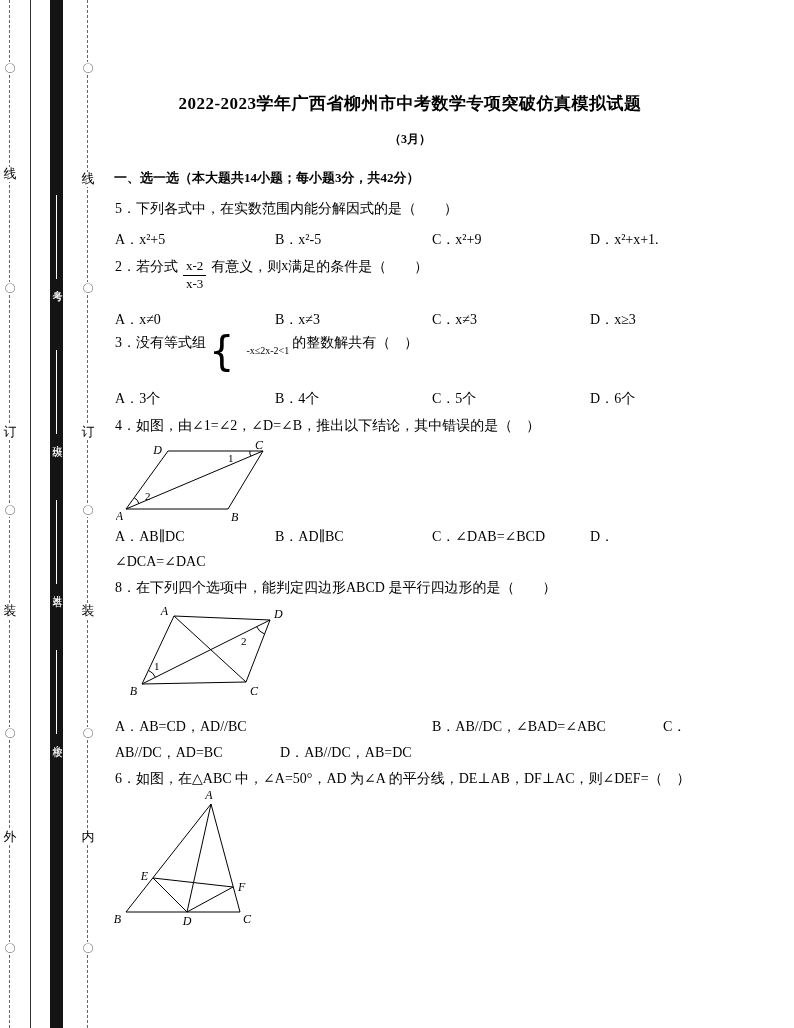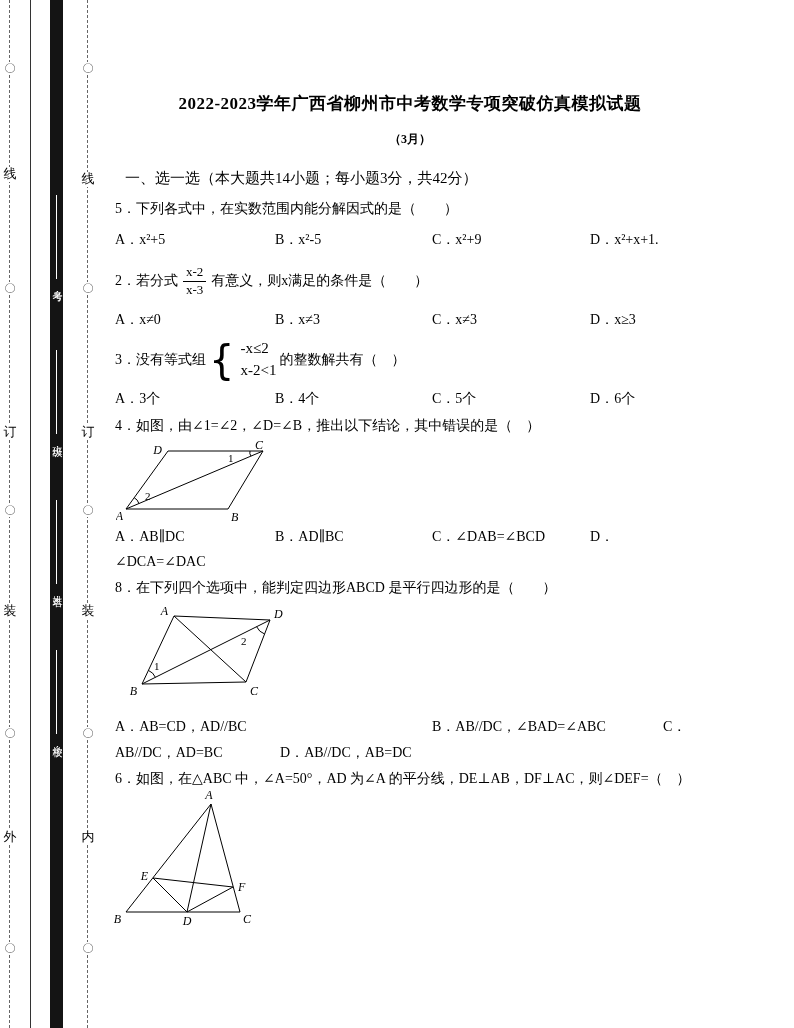--- a/index.html
+++ b/index.html
@@ -9,34 +9,34 @@
   .vline-dashed{position:absolute;top:0;height:100%;width:0;border-left:1px dashed #666;z-index:0}
   .vline-solid{position:absolute;top:0;height:100%;width:0;border-left:1px solid #333;z-index:0}
   .bar{position:absolute;top:0;height:100%;background:#141414;z-index:1}
   .mitem{position:absolute;width:18px;text-align:center;font-size:13px;background:#fff;line-height:1.15;z-index:2}
   .mcircle{font-size:11px;color:#222}
   .vfield{position:absolute;writing-mode:vertical-rl;text-orientation:upright;color:#fff;
           font-size:10px;line-height:12px;letter-spacing:1px;z-index:3;text-align:center}
   .wline{position:absolute;width:1px;background:#fff;z-index:3}
   .title{position:absolute;left:90px;width:640px;text-align:center;font-weight:bold;font-size:17px;letter-spacing:.5px}
   .subtitle{position:absolute;left:90px;width:640px;text-align:center;font-weight:bold;font-size:12px}
-  .section{position:absolute;left:125px;font-weight:normal;font-size:15px;white-space:nowrap}
+  .section{position:absolute;left:114px;font-weight:bold;font-size:13px;white-space:nowrap}
   .stem{position:absolute;left:115px;font-size:14px;white-space:nowrap}
-  .stemflex{display:flex;align-items:center}
+  .stemflex{display:flex;align-items:flex-start}
   .row{position:absolute;left:115px;width:665px;font-size:14px;height:20px}
   .opt{position:absolute;top:0;white-space:nowrap}
   .c0{left:0}.c1{left:160px}.c2{left:317px}.c3{left:475px}
   .math{}
   .plain .math{font-style:normal}
   .frac{display:inline-flex;flex-direction:column;text-align:center;margin:0 5px;font-size:13px;line-height:1.3}
   .fnum{border-bottom:1px solid #000;padding:0 3px}
   .fden{padding:0 3px}
   .cases{display:inline-flex;align-items:center;margin:0 3px}
   .brace{font-size:40px;line-height:.85;font-weight:400;font-family:"DejaVu Sans",sans-serif}
-  .clines{display:inline-flex;flex-direction:column;font-size:15px;line-height:1.45;margin-left:6px}
+  .clines{display:inline-flex;flex-direction:row;font-size:10px;line-height:1.45;margin-left:12px}
   .fig{position:absolute}
   .fig line,.fig path{stroke:#000;stroke-width:1;fill:none}
   .fig text{font-size:12px;font-style:italic;fill:#000;font-family:"Liberation Serif",serif}
   .fig text.ang{font-size:11px;font-style:normal}
 </style>
 </head>
 <body>
 
 <div class="vline-dashed" style="left:9px"></div>
 <div class="vline-solid" style="left:30px"></div>

